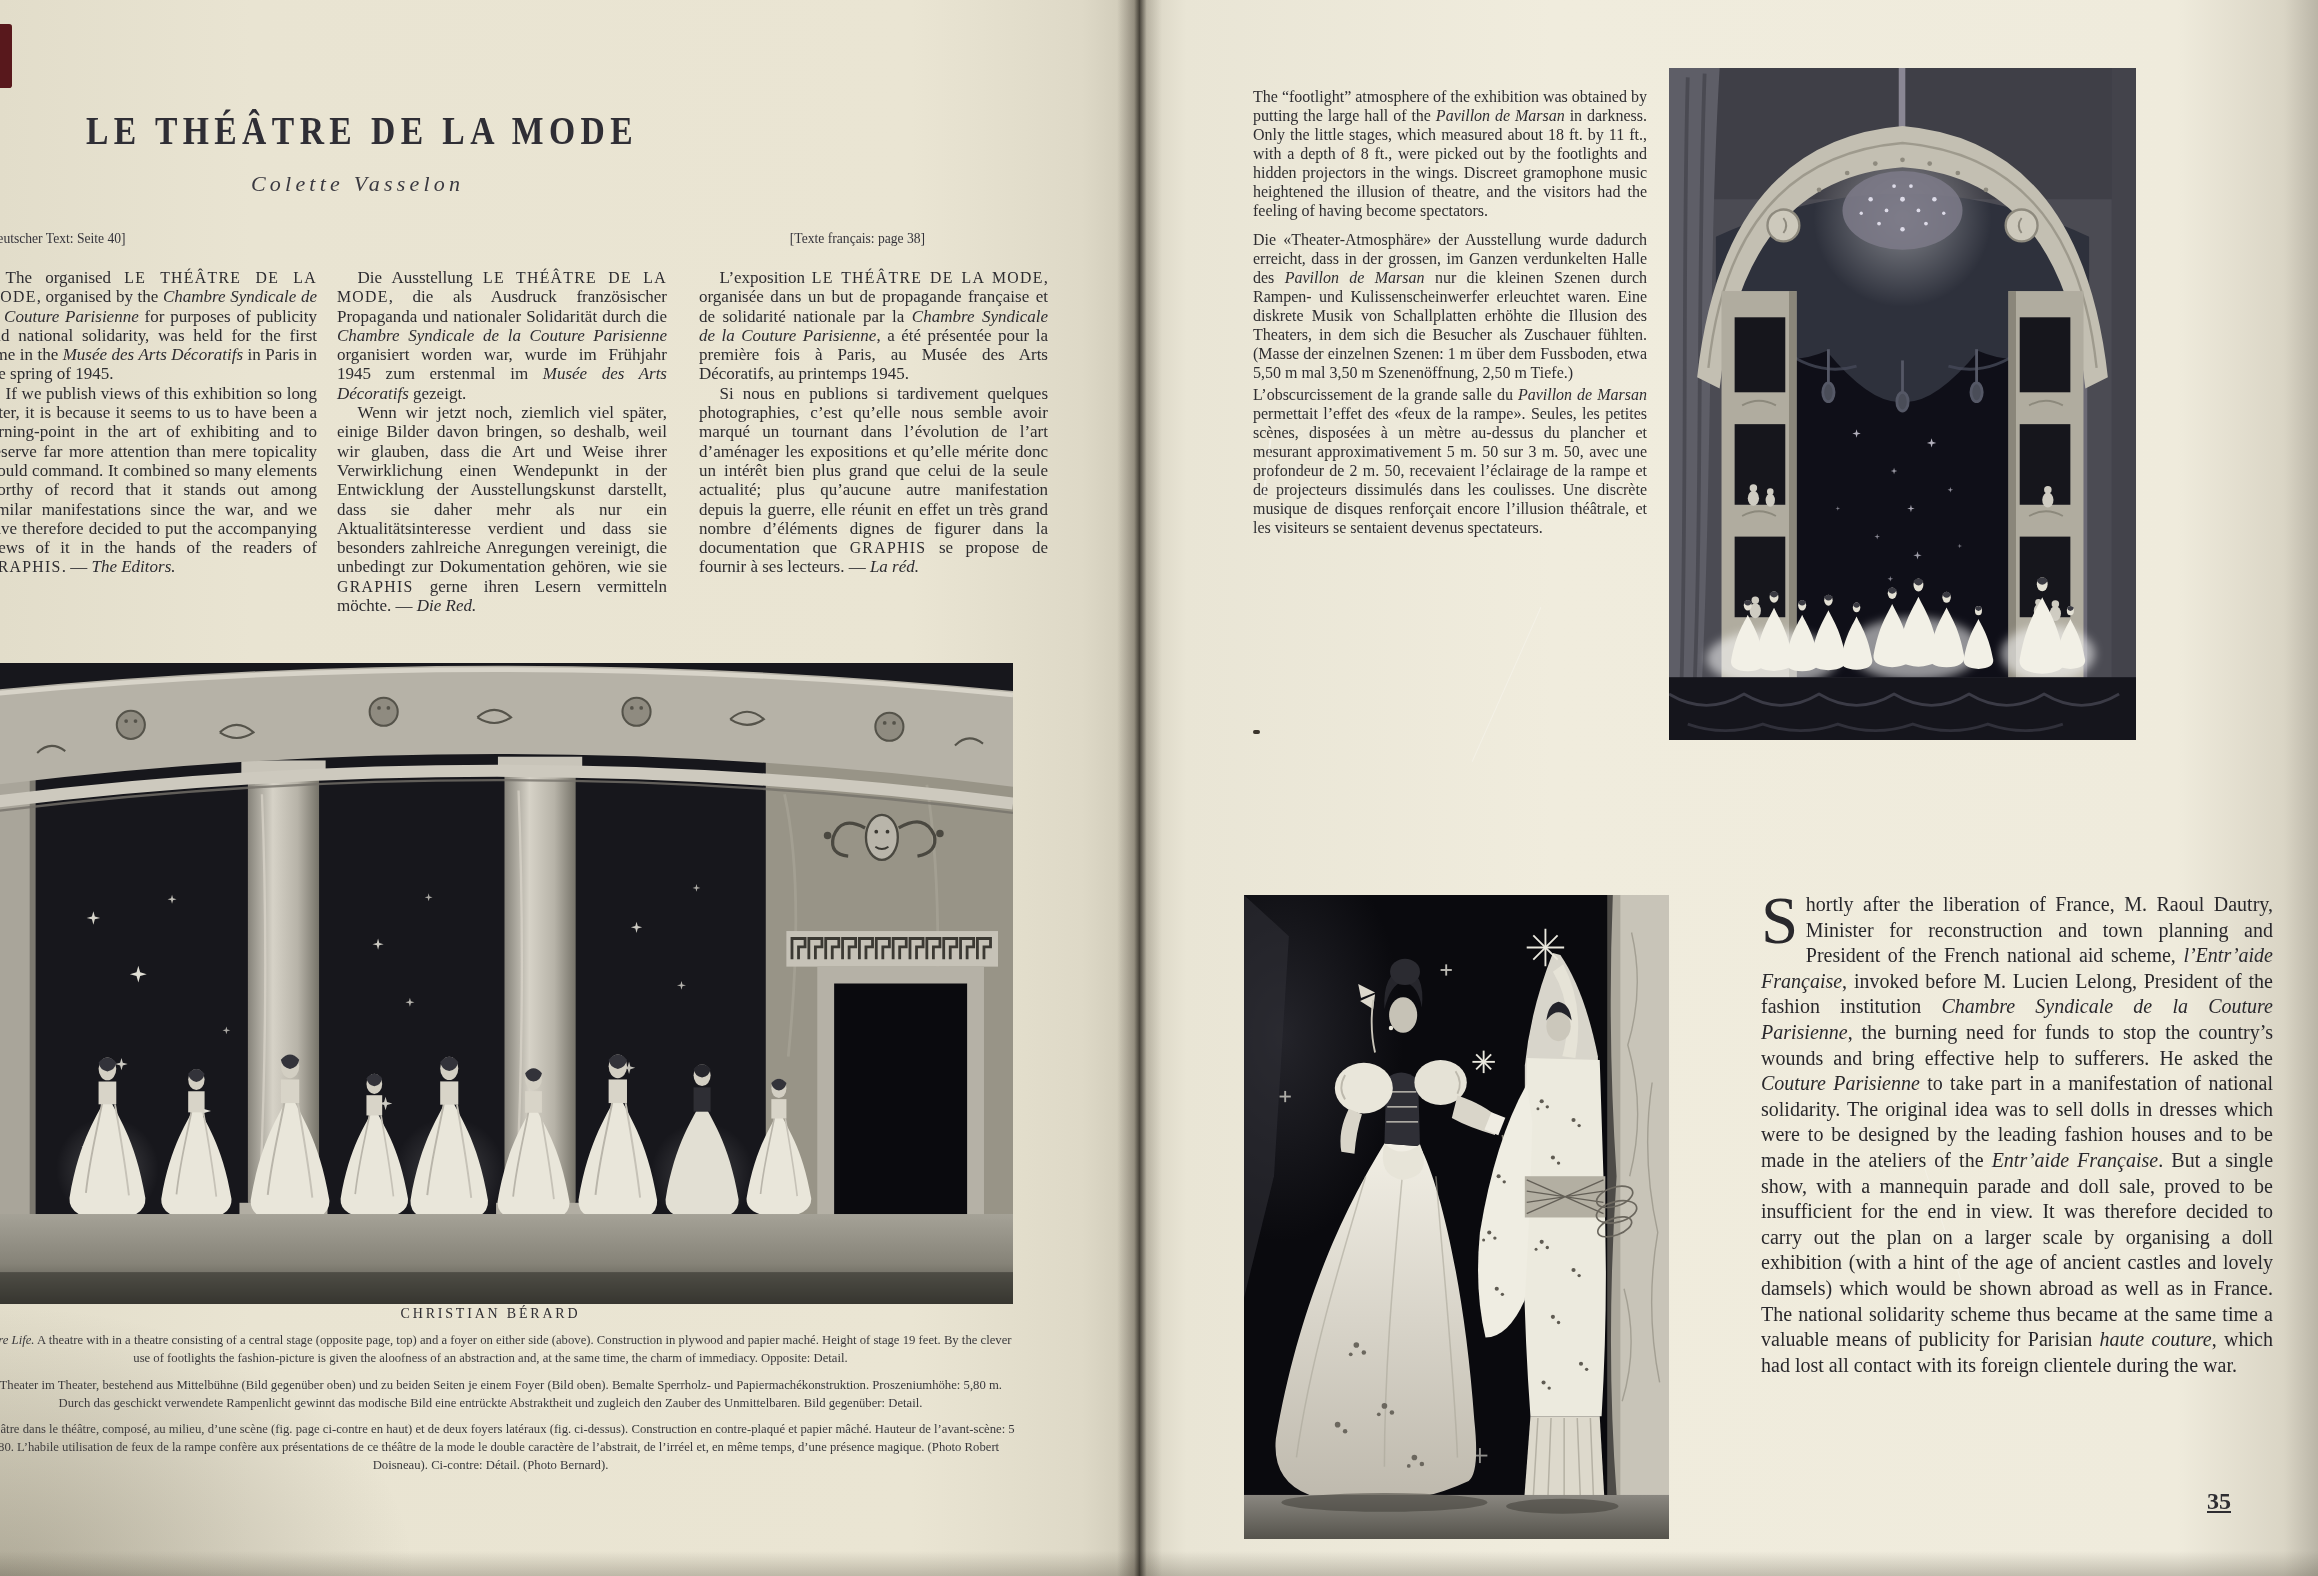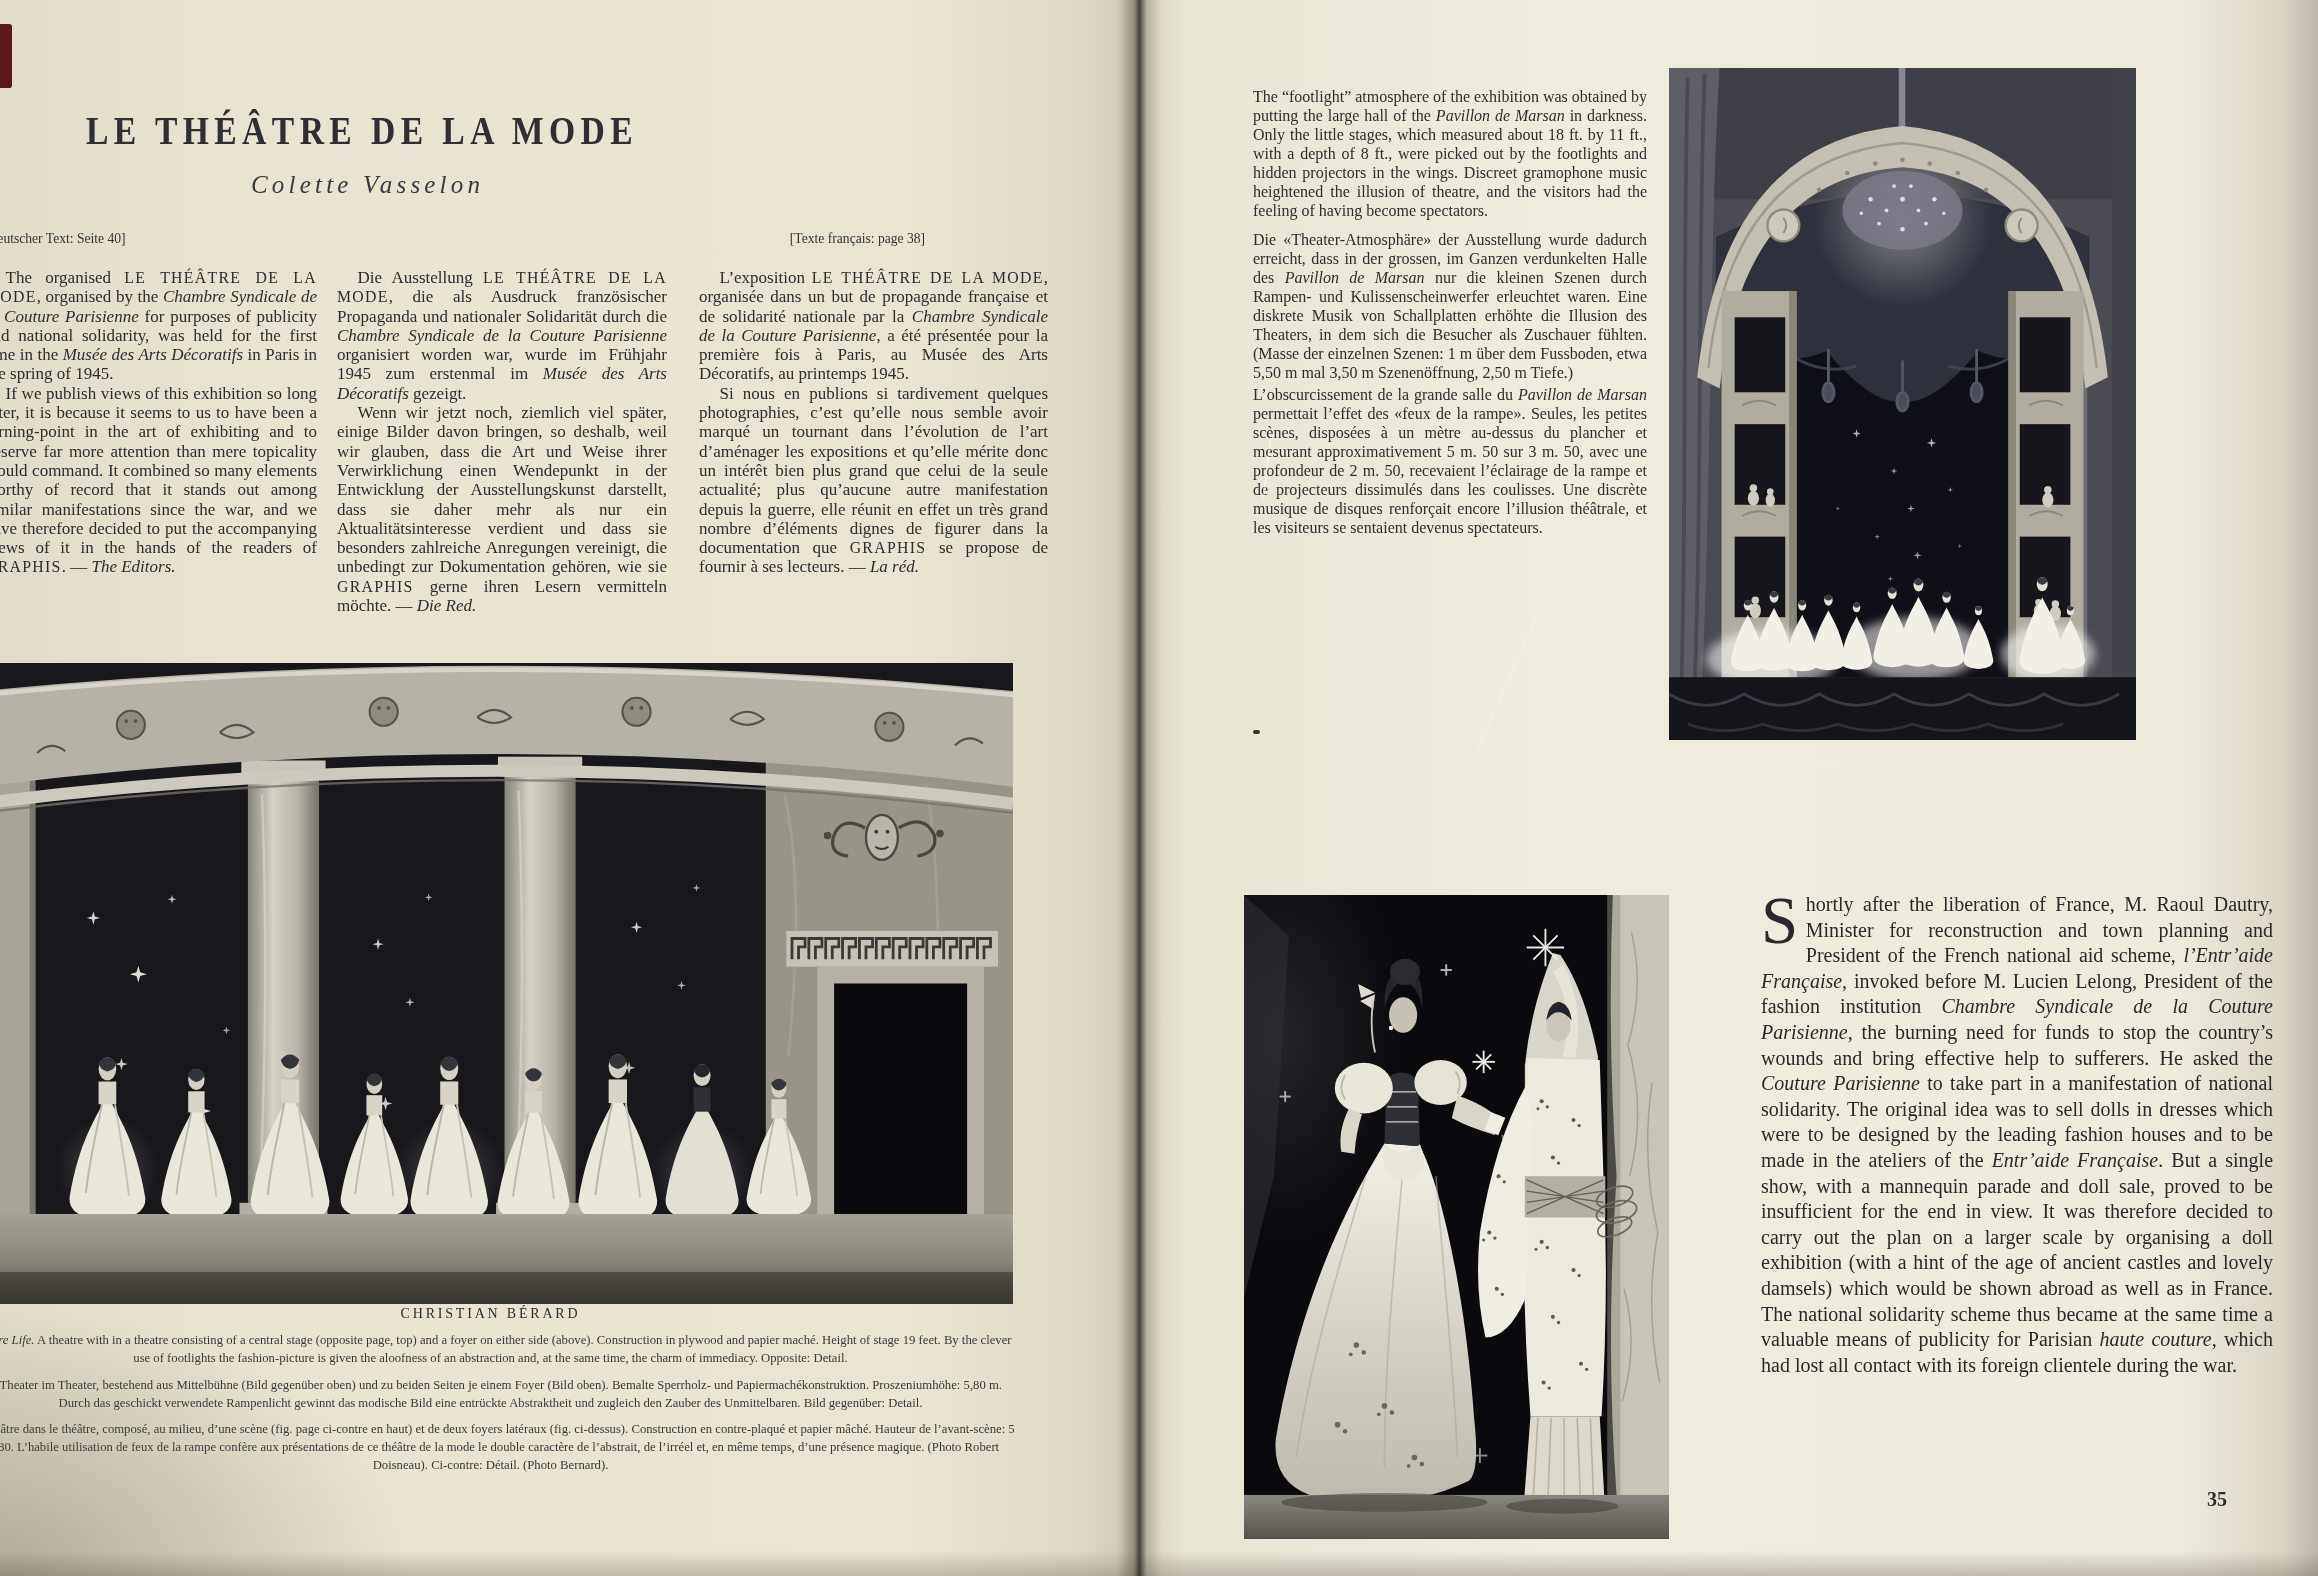--- a/index.html
+++ b/index.html
@@ -13,21 +13,21 @@
   .gutter{position:absolute;left:1117px;top:0;width:45px;height:1577px;z-index:6;pointer-events:none;
     background:linear-gradient(90deg,rgba(70,62,50,0) 0%,rgba(62,54,44,.40) 38%,rgba(32,28,22,.78) 50%,rgba(70,62,50,.22) 66%,rgba(0,0,0,0) 100%);}
   .shade-bl{position:absolute;left:0;bottom:0;width:431px;height:281px;pointer-events:none;
     background:radial-gradient(ellipse at 0% 100%,rgba(92,86,70,.38),rgba(0,0,0,0) 68%);}
   .shade-b{position:absolute;left:0;bottom:0;width:100%;height:26px;pointer-events:none;
     background:linear-gradient(0deg,rgba(80,74,60,.30),rgba(0,0,0,0));}
   .maroon-sliver{position:absolute;left:0;top:24px;width:12px;height:64px;background:#58181c;border-radius:0 2.8px 2.8px 0;}
 
   .title{position:absolute;left:86px;top:79px;font-size:41px;font-weight:bold;letter-spacing:6.6px;
          color:#2f2e35;white-space:nowrap;transform:scaleX(.82);transform-origin:0 50%;}
-  .author{position:absolute;left:251px;top:171px;font-size:25px;font-style:italic;letter-spacing:4.2px;
+  .author{position:absolute;left:251px;top:171px;font-size:22px;font-style:italic;letter-spacing:4.2px;
           color:#3a3940;white-space:nowrap;}
   .ref{position:absolute;font-size:13.6px;color:#34333a;white-space:nowrap;}
   .ref-de{left:-17px;top:231px;}
   .ref-fr{left:698px;top:231px;width:319px;text-align:center;}
 
   .col{position:absolute;top:268px;font-size:17px;line-height:19.3px;color:#2d2c30;text-align:justify;}
   .col p{margin:0;text-indent:20.6px;}
   .col1{left:-15px;width:332px;}
   .col2{left:337px;width:330px;}
   .col3{left:699px;width:349px;}
@@ -48,21 +48,21 @@
   .small-para{position:absolute;left:107px;width:394px;font-size:16px;line-height:19px;
               text-align:justify;color:#2e2d31;margin:7px;}
   #para-en{top:80px;} #para-de{top:223px;} #para-fr{top:378px;}
 
   .article{position:absolute;left:622px;top:892px;width:512px;font-size:20px;line-height:25.6px;
            text-align:justify;color:#29282c;}
   .article p{margin:0;}
   .article .p2{text-indent:26px;}
   .dropcap{float:left;font-size:67px;line-height:52px;padding:1.9px 7.5px 0 0;color:#29282c;}
 
-  .page-num{position:absolute;left:1068px;top:1488px;font-size:20px;font-weight:bold;color:#2e2d31;}
+  .page-num{position:absolute;left:1068px;top:1488px;font-size:24px;font-weight:bold;color:#2e2d31;text-decoration:underline;}
 
   .speck{position:absolute;left:114px;top:730px;width:6.6px;height:3.7px;background:#3a342c;border-radius:1.9px;}
   .scratch{position:absolute;left:127px;top:438px;width:1.9px;height:60px;background:rgba(255,255,255,.45);transform:rotate(7deg);}
   .crack1{position:absolute;left:367px;top:600px;width:0.9px;height:169px;background:rgba(255,255,255,.30);transform:rotate(24deg);}
   .crack2{position:absolute;left:806px;top:1162px;width:0.9px;height:141px;background:rgba(255,255,255,.25);transform:rotate(-18deg);}
 </style>
 </head>
 <body>
 
 <div class="stage">

